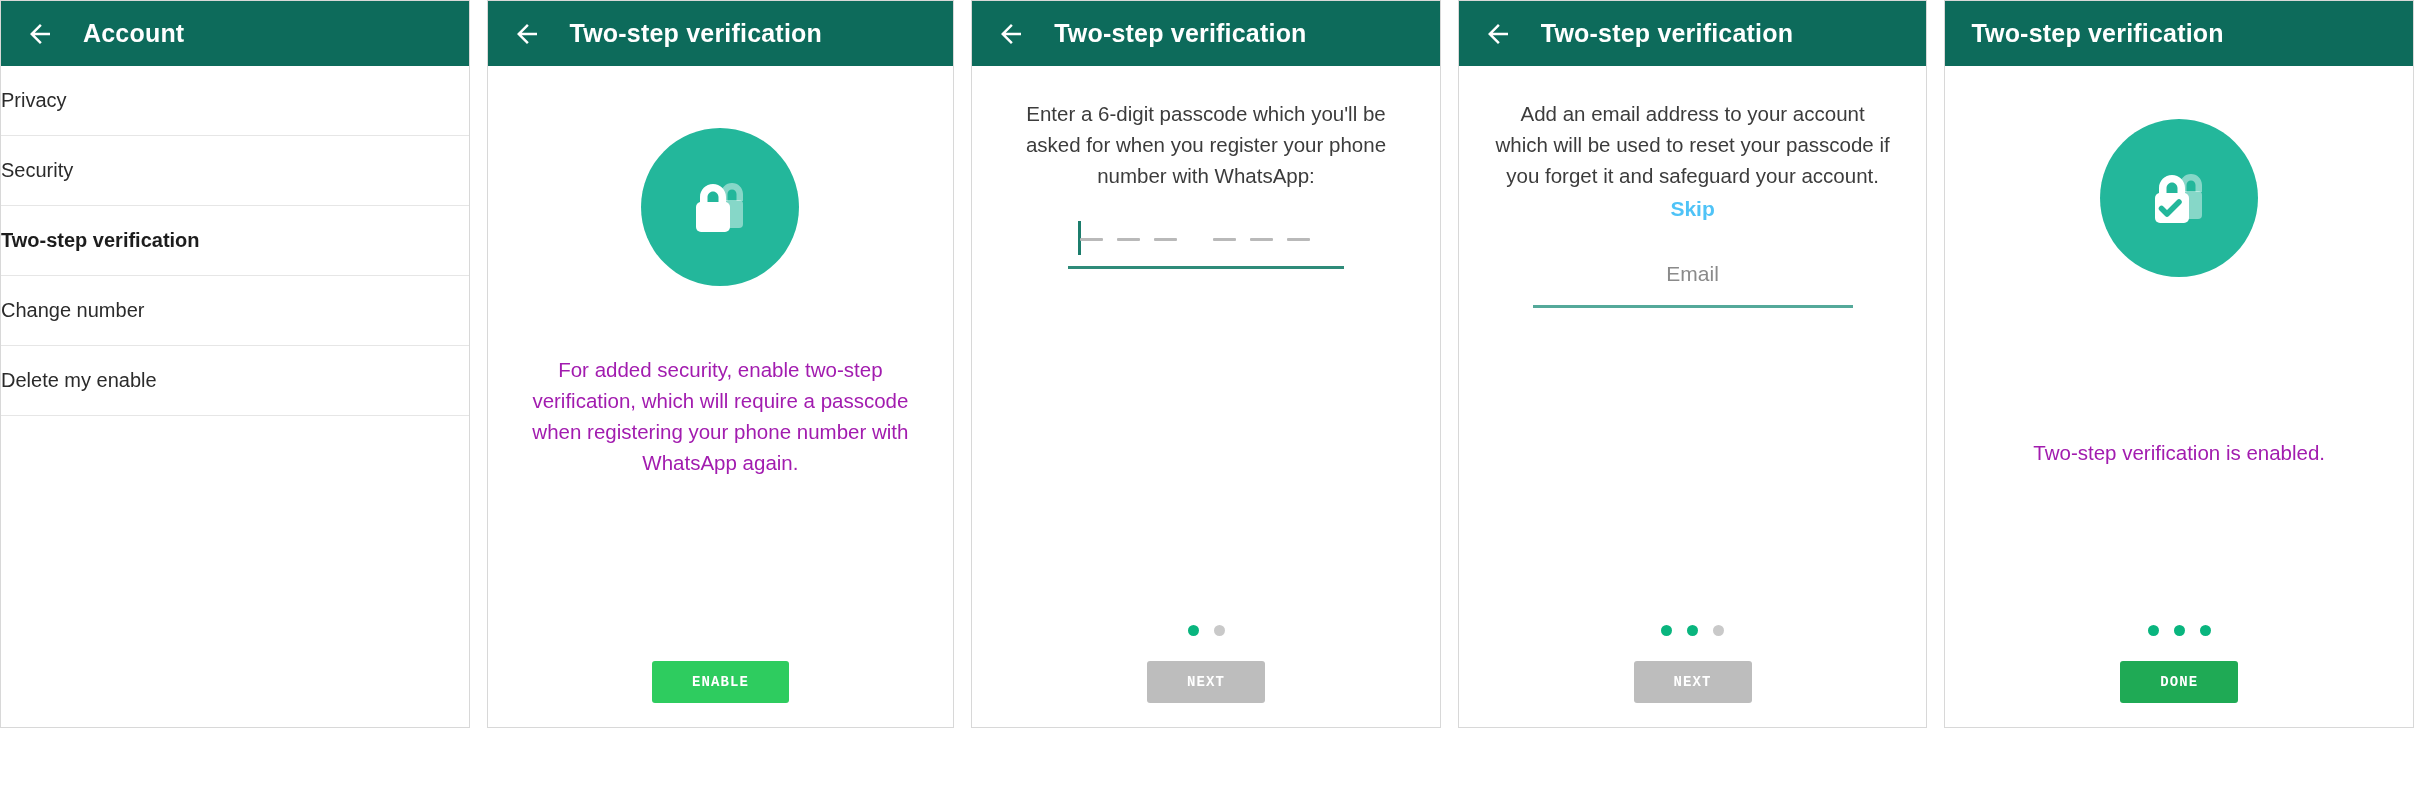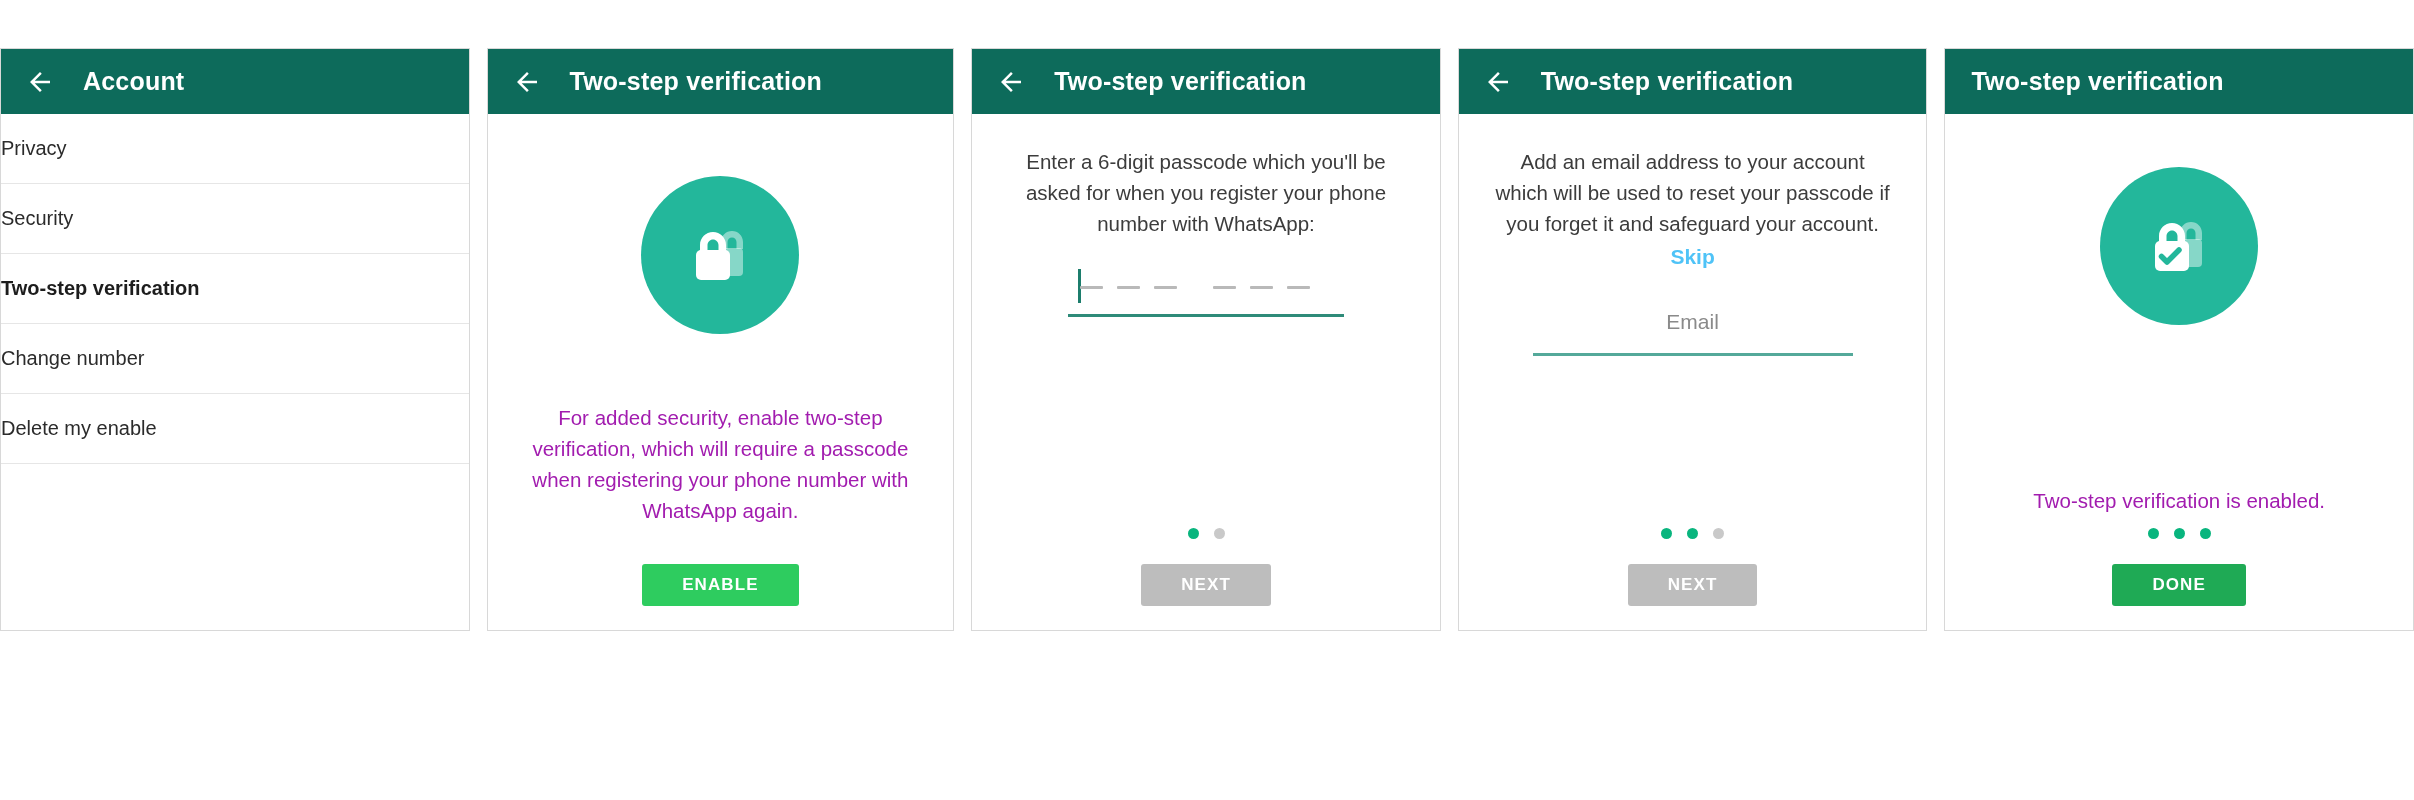--- a/index.html
+++ b/index.html
@@ -13,27 +13,26 @@
     position: relative;
     width: 2414px; height: 800px;
     background: #ffffff;
     display: flex;
     align-items: flex-start;
   }
 
   
   .panel {
     position: relative;
-    height: 583px;
+    height: 728px;
     background: #ffffff;
     border: 1px solid #d8d8d8;
     display: flex;
     flex-direction: column;
     overflow: hidden;
-    margin-top: 48px;
   }
   .panel.p1 { width: 472px; }
   .panel.p2 { width: 470px; margin-left: 17px; }
   .panel.p3 { width: 472px; margin-left: 17px; }
   .panel.p4 { width: 472px; margin-left: 17px; }
   .panel.p5 { width: 472px; margin-left: 17px; }
 
   
   .appbar {
     height: 65px;
@@ -197,22 +196,22 @@
   }
   .dot { width: 11px; height: 11px; border-radius: 50%; background: #c9c9c9; }
   .dot.on { background: #09b57e; }
 
   .cta {
     min-width: 100px;
     height: 42px;
     padding: 0 40px;
     border: none;
     border-radius: 3px;
-    font-family: Liberation Sans, sans-serif;
-    font-size: 17px;
+    font-family: Liberation Mono, monospace;
+    font-size: 14px;
     font-weight: bold;
     letter-spacing: 1.1px;
     color: #ffffff;
     cursor: pointer;
     display: flex;
     align-items: center;
     justify-content: center;
   }
   .cta.primary { background: #2ecc5f; }
   .cta.disabled { background: #bdbdbd; cursor: default; }

